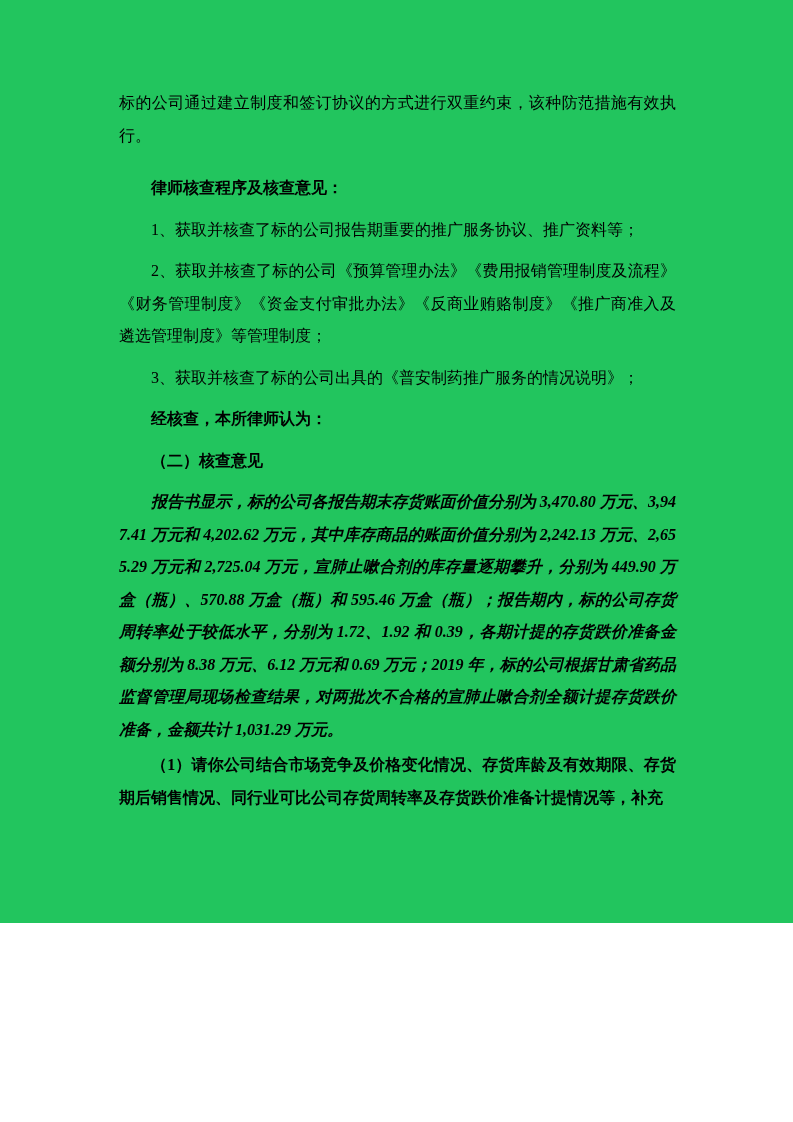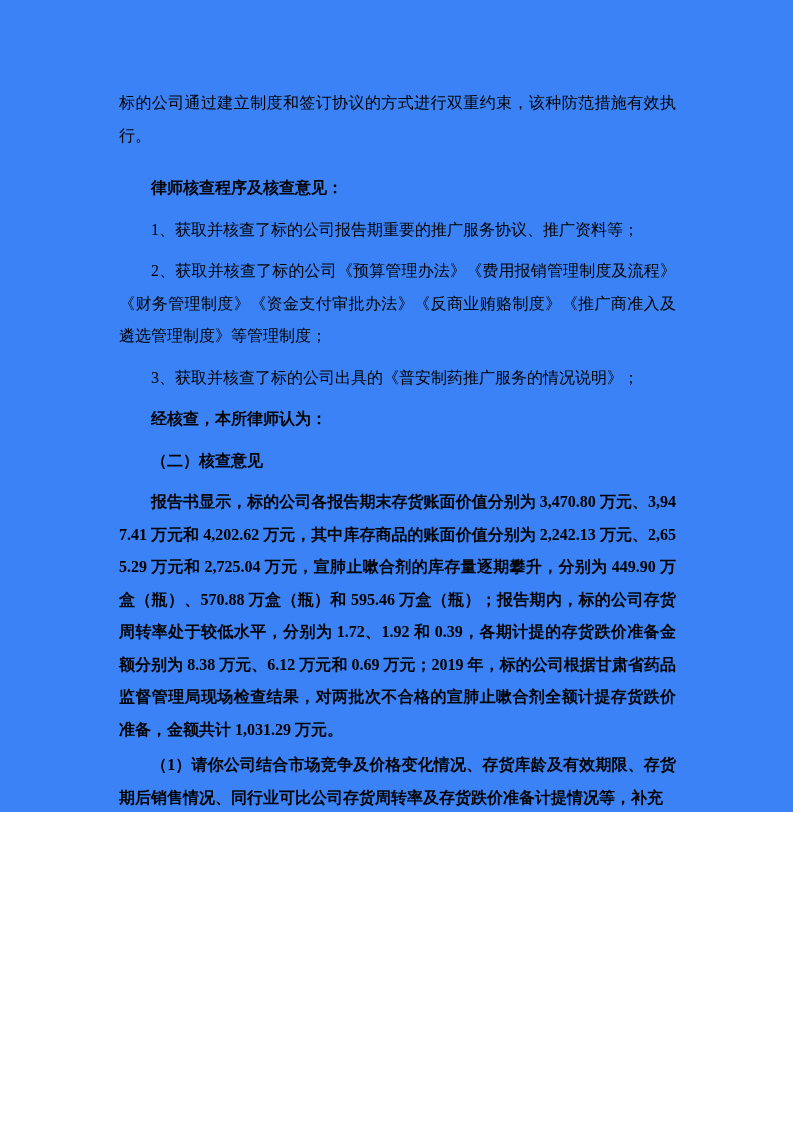--- a/index.html
+++ b/index.html
@@ -3,22 +3,22 @@
 <meta charset="utf-8">
 <style>
   html, body {
     margin: 0;
     padding: 0;
     background: #ffffff;
   }
   .page {
     position: relative;
     width: 793px;
-    height: 812px;
-    background: #3b82f6;
+    height: 923px;
+    background: #22c55e;
     overflow: hidden;
     font-family: "Liberation Serif", "DejaVu Serif", serif;
     color: #000000;
   }
   .content {
     position: absolute;
     left: 119px;
     top: 87px;
     width: 557px;
   }
@@ -37,20 +37,21 @@
     font-weight: bold;
   }
   .para.gap-large {
     margin-bottom: 20px;
   }
   .para.gap-small {
     margin-bottom: 4px;
   }
   .para.gap-xsmall {
     margin-bottom: 3px;
+    font-style: italic;
   }
   .page-number {
     position: absolute;
     left: 0;
     right: 0;
     top: 1056px;
     text-align: center;
     font-size: 13px;
     line-height: 16px;
     color: #000000;

